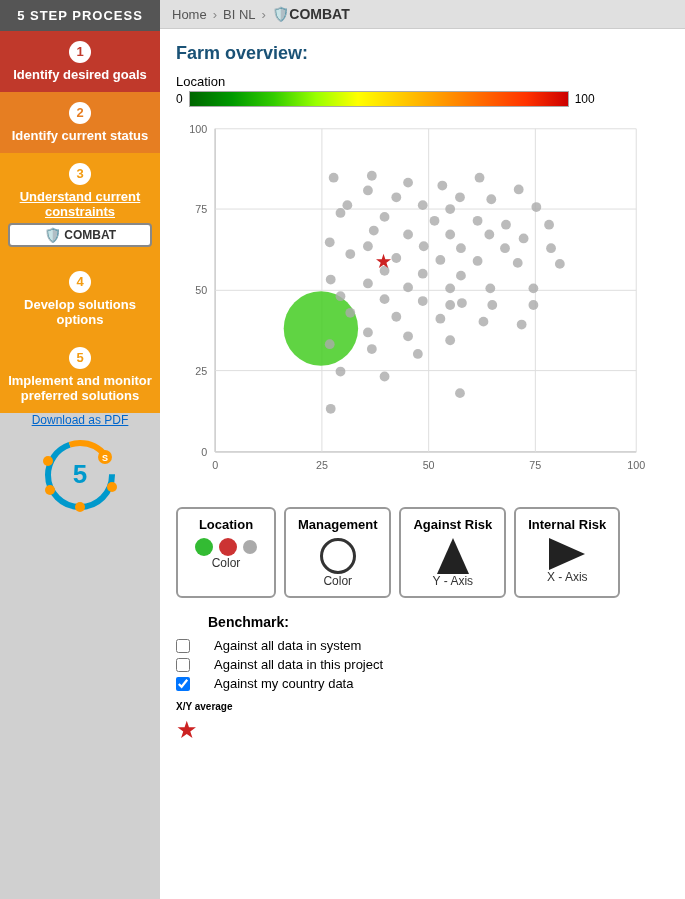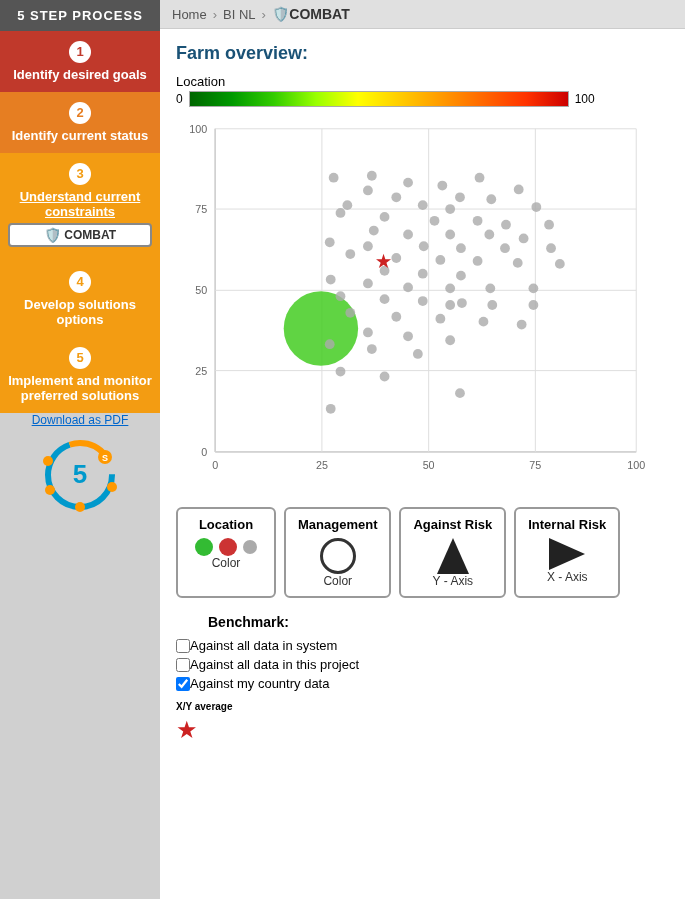--- a/index.html
+++ b/index.html
@@ -190,21 +190,21 @@
     .arrow-right {
       width: 0; height: 0;
       border-top: 16px solid transparent;
       border-bottom: 16px solid transparent;
       border-left: 36px solid #222;
       margin: 0 auto;
     }
 
     
     .benchmark-title { font-weight: bold; font-size: 14px; margin-bottom: 8px; padding-left: 32px; }
-    .benchmark-item { display: flex; align-items: center; gap: 0; margin-bottom: 4px; font-size: 13px; }
+    .benchmark-item { display: flex; align-items: center; gap: 24px; margin-bottom: 4px; font-size: 13px; }
     .benchmark-item input[type=checkbox] { width: 14px; height: 14px; }
     .xy-avg-label { font-weight: bold; font-size: 10px; margin-top: 10px; margin-bottom: 4px; }
     .star-red { color: #cc2222; font-size: 24px; }
   </style>
 </head>
 <body>
 
 <div class="sidebar">
   <div class="sidebar-title">5 STEP PROCESS</div>
 

